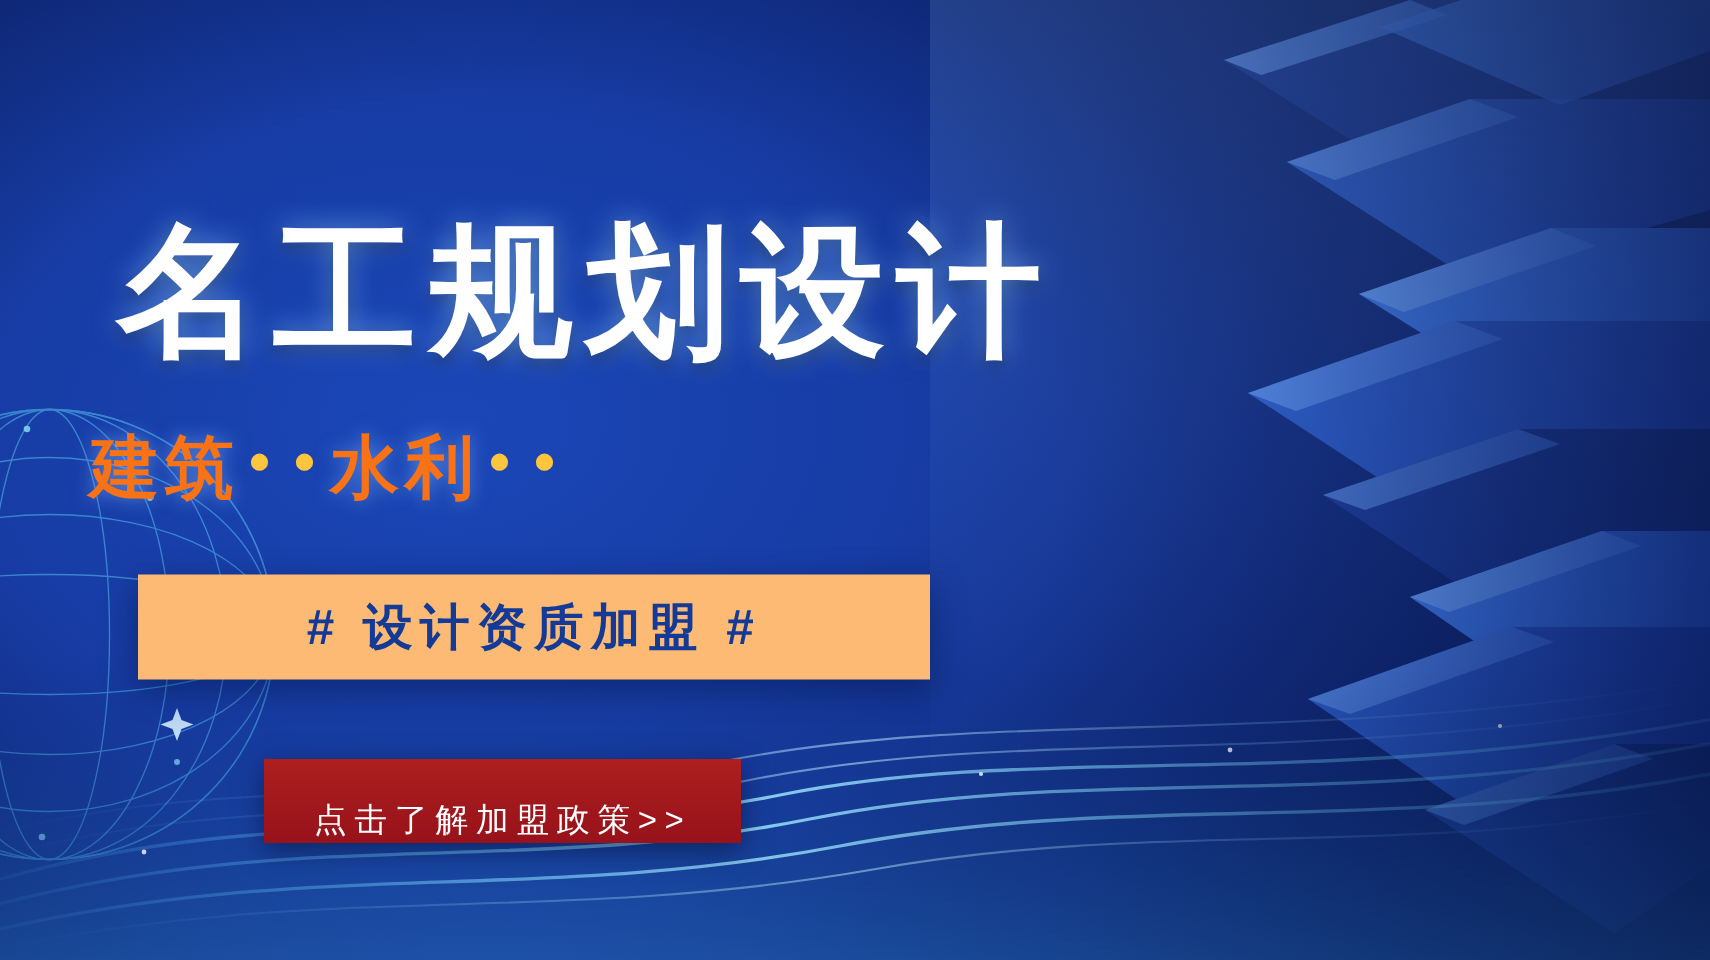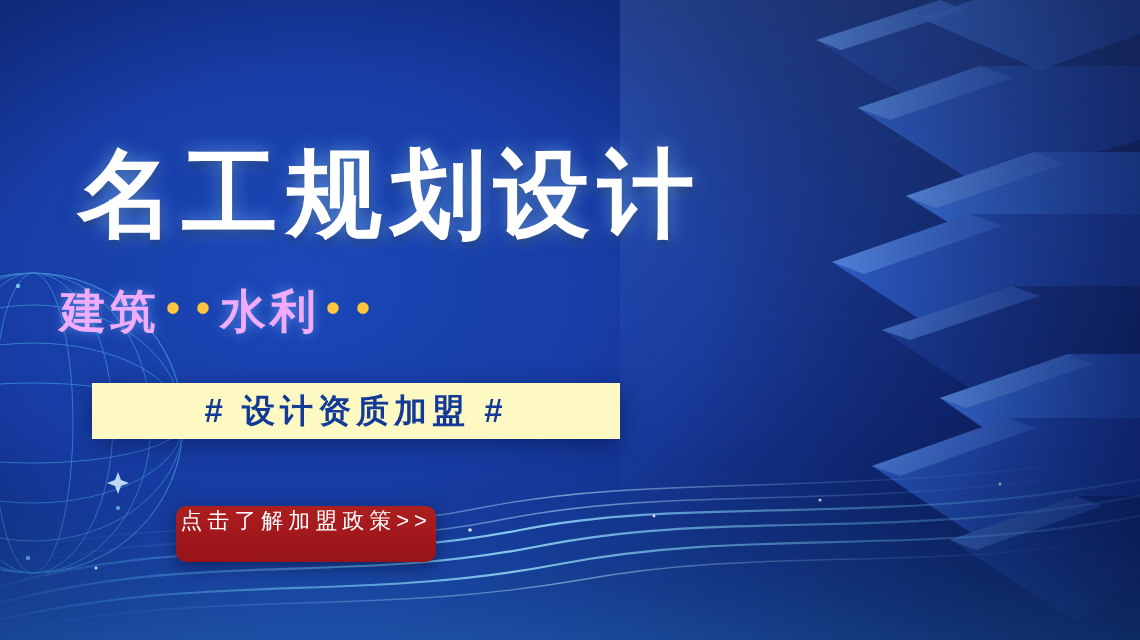--- a/index.html
+++ b/index.html
@@ -87,62 +87,61 @@
     left: 60px;
     top: 268px;
     font-size: 46px;
     font-weight: bold;
     letter-spacing: 4px;
     white-space: nowrap;
     display: flex;
     align-items: center;
   }
   .subline .w {
-    color: #f0abfc;
+    color: #f97316;
     text-shadow: 0 0 12px rgba(120,180,255,0.6);
   }
   .subline .dot {
     color: #ffc53d;
     font-size: 40px;
     padding: 0 6px;
     position: relative;
     top: -4px;
   }
   .tagbox {
     position: absolute;
     left: 92px;
     top: 370px;
     width: 528px;
-    height: 56px;
-    background: #fef9c3;
+    height: 70px;
+    background: #fdba74;
     display: flex;
     align-items: center;
     justify-content: center;
     box-shadow: 0 6px 22px rgba(3,14,52,0.45);
   }
   .tagbox .tagtext {
     color: #123a96;
     font-size: 33px;
     font-weight: bold;
     letter-spacing: 5px;
     white-space: nowrap;
   }
   .cta {
     position: absolute;
     left: 176px;
     top: 493px;
-    width: 260px;
+    width: 318px;
     height: 56px;
     background: linear-gradient(180deg, #ad1f1f 0%, #97121a 100%);
     display: flex;
-    align-items: flex-start;
+    align-items: flex-end;
     justify-content: center;
     box-shadow: 0 5px 16px rgba(4,12,45,0.5);
     cursor: pointer;
-    border-radius: 10px;
   }
   .cta .ctatext {
     color: #ffffff;
     font-size: 22px;
     letter-spacing: 5px;
     white-space: nowrap;
   }
 </style>
 </head>
 <body>

